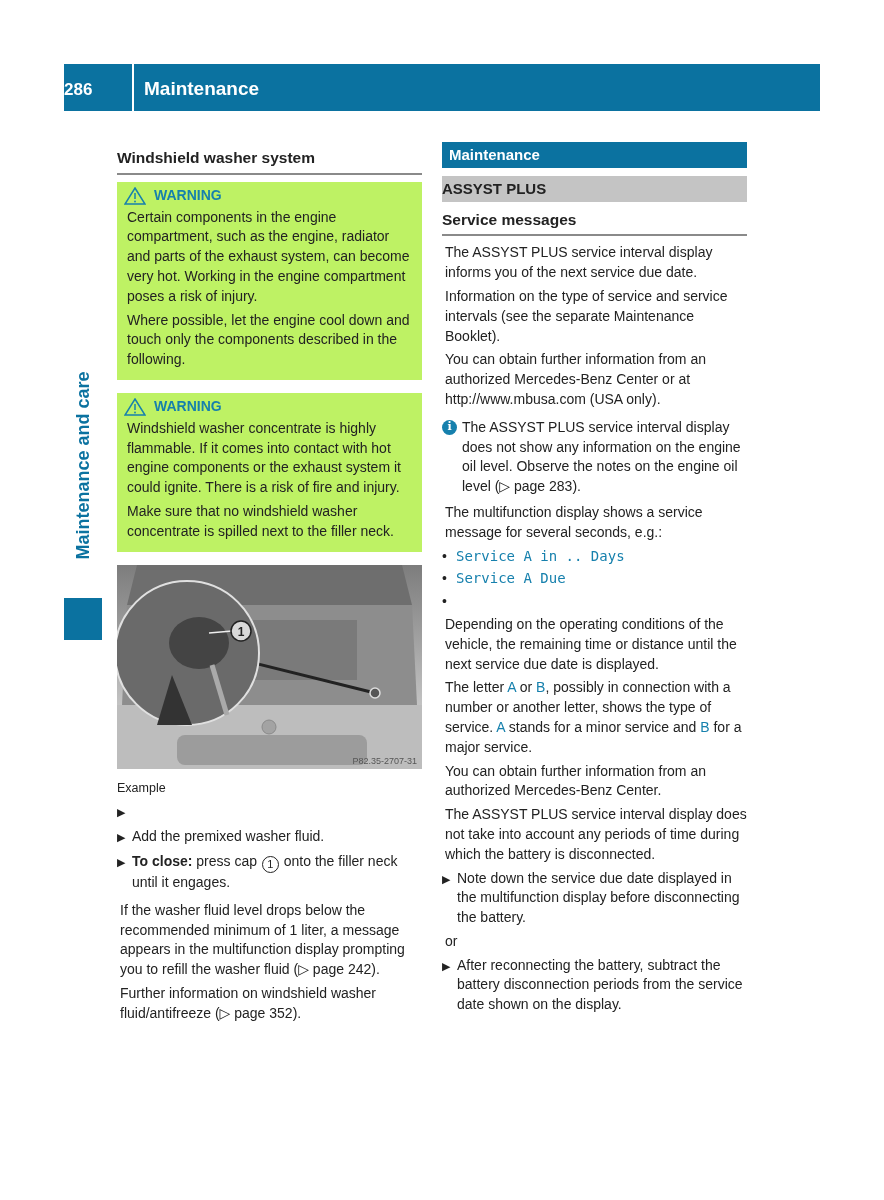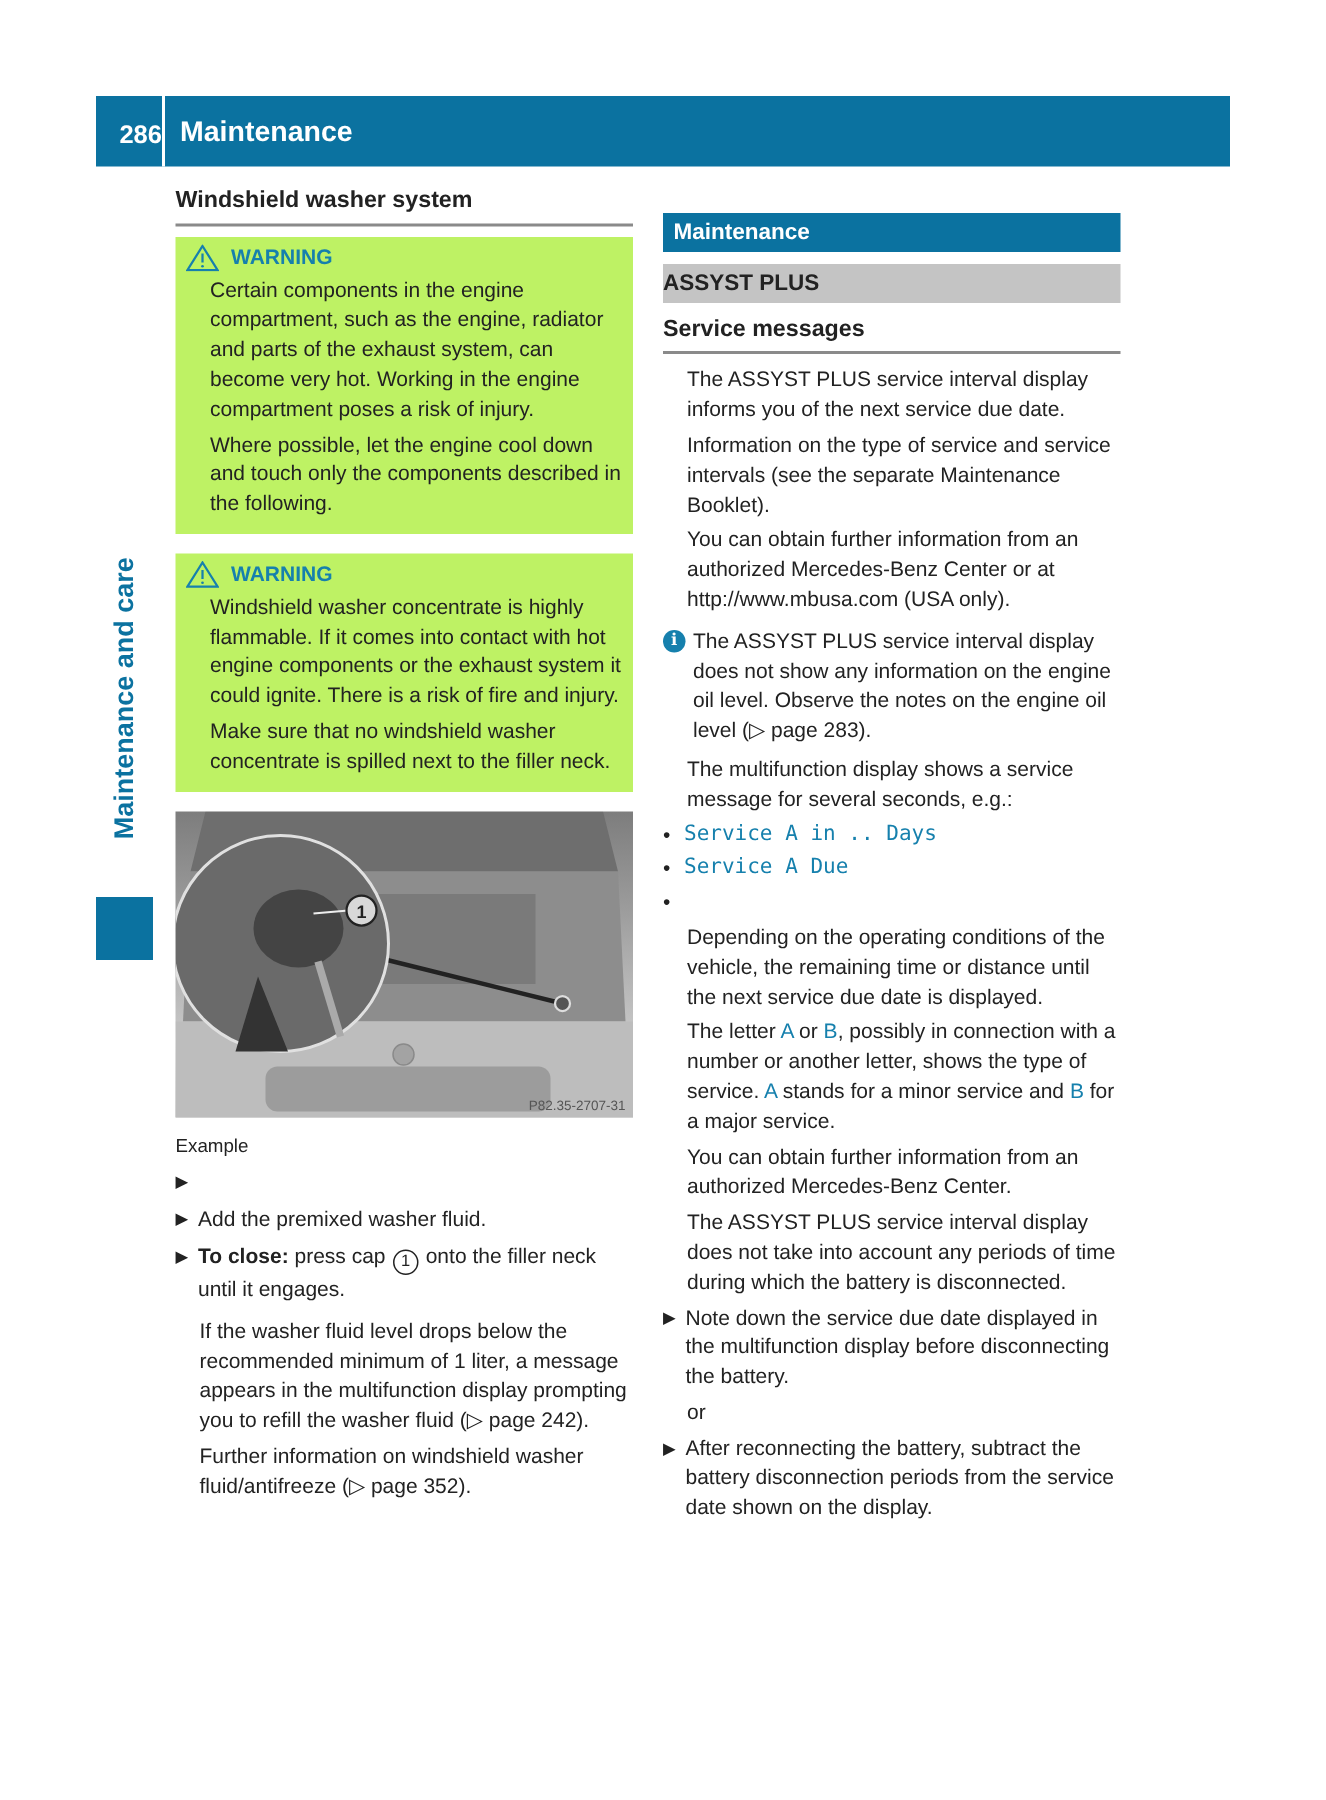--- a/index.html
+++ b/index.html
@@ -5,52 +5,52 @@
   html, body { margin: 0; padding: 0; }
   body {
     width: 884px; height: 1200px; background: #ffffff; position: relative; overflow: hidden;
     font-family: "Liberation Sans", sans-serif; color: #222;
   }
   .header-bar {
     position: absolute; left: 64px; top: 64px; width: 756px; height: 47px;
     background: #0b72a0; display: flex; align-items: center;
   }
   .page-num {
-    width: 44px; text-align: right; color: #fff; font-weight: bold; font-size: 17px;
+    width: 68px; text-align: left; color: #fff; font-weight: bold; font-size: 17px;
     padding-top: 4px;
   }
   .header-divider { width: 2px; height: 47px; background: #ffffff; }
   .header-title {
     color: #fff; font-weight: bold; font-size: 19px; margin-left: 10px; padding-top: 2px;
   }
   .side-tab {
     position: absolute; left: 64px; top: 340px; width: 38px; height: 250px;
     display: flex; align-items: center; justify-content: center;
   }
   .side-tab-label {
     transform: rotate(-90deg); white-space: nowrap; color: #0b72a0; font-weight: bold;
     font-size: 18px;
   }
   .side-block {
     position: absolute; left: 64px; top: 598px; width: 38px; height: 42px; background: #0b72a0;
   }
-  .col { position: absolute; top: 124px; width: 305px; font-size: 14px; line-height: 19.8px; }
+  .col { position: absolute; top: 148px; width: 305px; font-size: 14px; line-height: 19.8px; }
   .col-left { left: 117px; }
   .col-right { left: 442px; }
   .h2 {
     font-weight: bold; font-size: 15.5px; padding-bottom: 5px; border-bottom: 2px solid #8a8a8a;
     margin-bottom: 7px; color: #222;
   }
   .warn-box { background: #bef264; padding: 4px 7px 6px 7px; margin-bottom: 13px; }
   .warn-head {
     color: #1680ad; font-weight: bold; font-size: 14px; display: flex; align-items: center; gap: 8px;
     margin-bottom: 2px;
   }
   .warn-icon { width: 22px; height: 18px; display: inline-block; }
-  .p { margin: 0 0 4px 16px; }
+  .p { margin: 0 0 4px 3px; }
   .photo {
     width: 305px; height: 204px; margin-top: 4px; position: relative; overflow: hidden;
     background: linear-gradient(180deg, #7d7d7d 0%, #9a9a9a 30%, #b5b5b5 55%, #c9c9c9 75%, #a9a9a9 100%);
   }
   .caption { font-size: 12.5px; margin-top: 10px; margin-bottom: 4px; }
   .step { display: flex; margin-bottom: 4px; }
   .step-arrow { width: 15px; flex: none; font-size: 11px; padding-top: 1px; }
   .bold { font-weight: bold; }
   .circ-num {
     display: inline-flex; width: 15px; height: 15px; border: 1.3px solid #222; border-radius: 50%;

